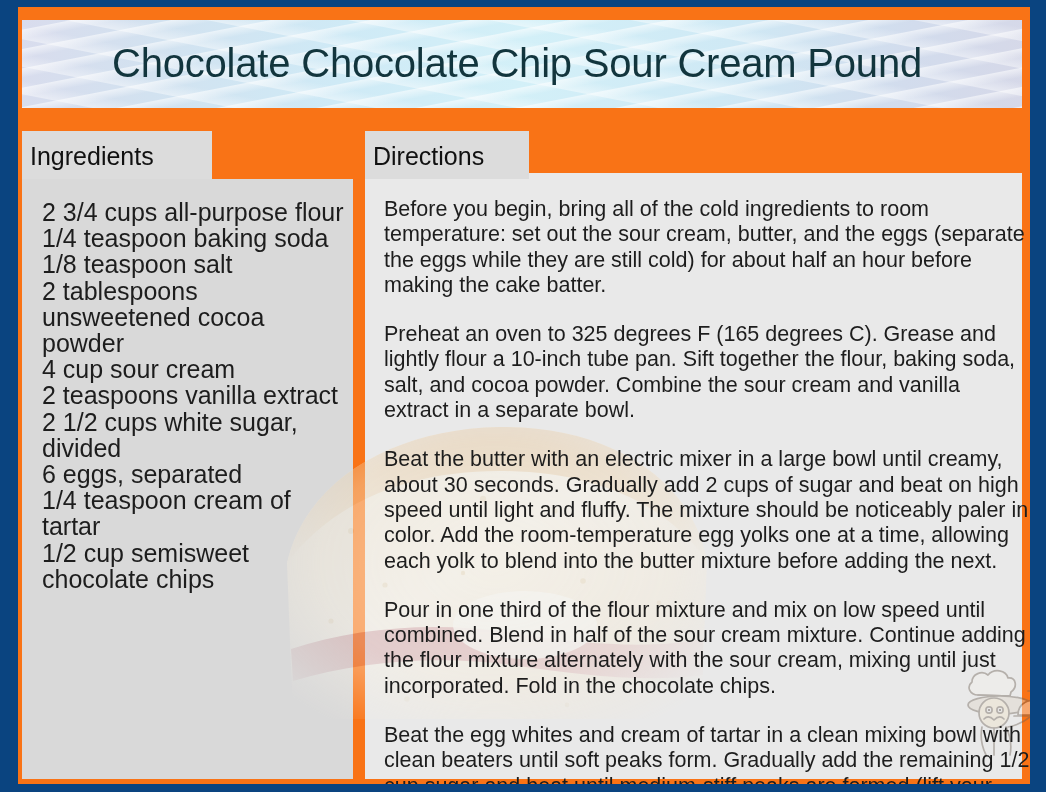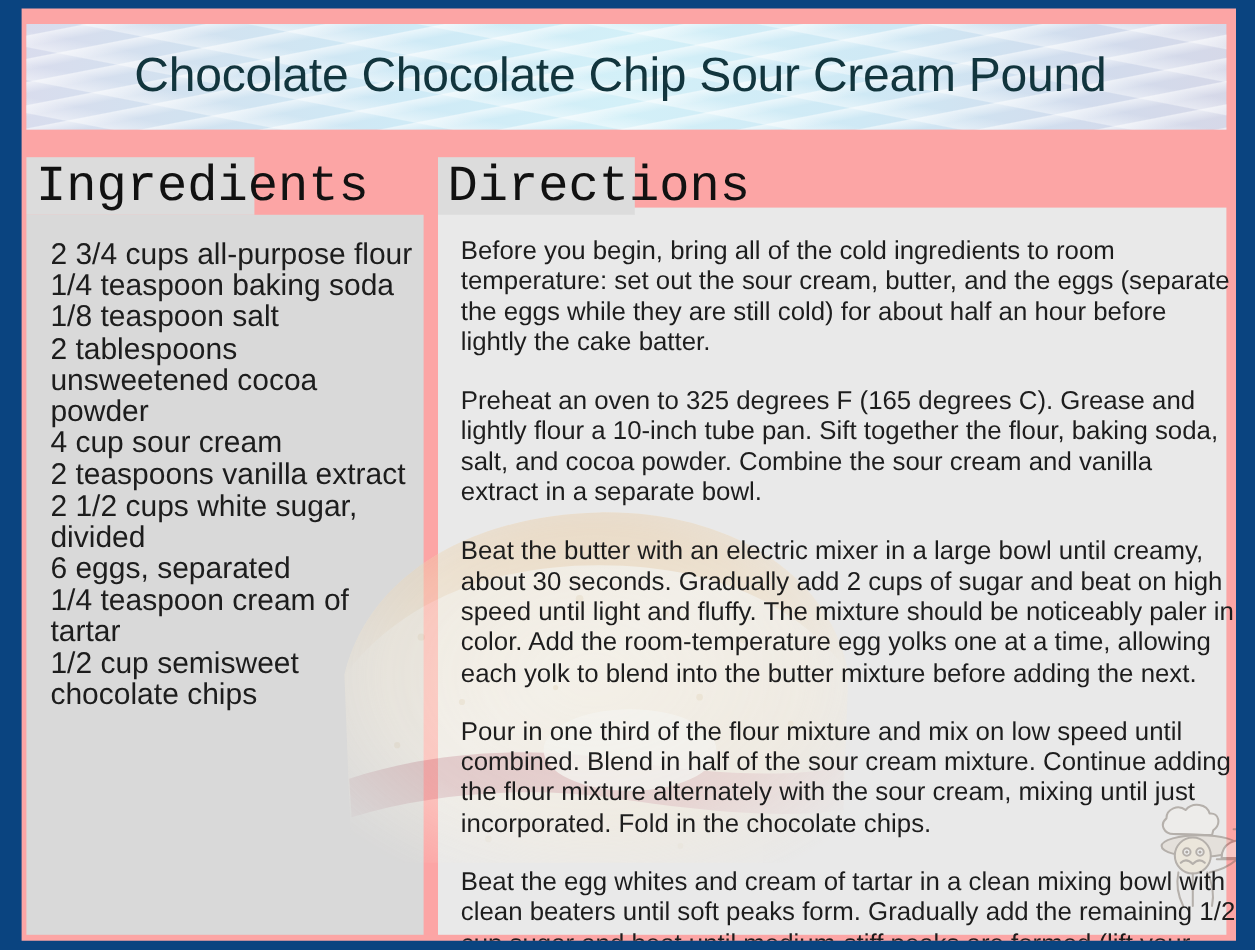--- a/index.html
+++ b/index.html
@@ -10,21 +10,21 @@
   }
   body {
     font-family: "Liberation Sans", sans-serif;
   }
 
   #page {
     position: relative;
     width: 1046px;
     height: 792px;
     overflow: hidden;
-    background: #fca5a5;
+    background: #f97316;
     box-sizing: border-box;
     border-left: 18px solid #0a4480;
     border-right: 16px solid #0a4480;
     border-top: 7px solid #0a4480;
     border-bottom: 8px solid #0a4480;
   }
 
   
   #banner {
     position: absolute;
@@ -66,26 +66,25 @@
     letter-spacing: -0.2px;
     color: #12353d;
     white-space: nowrap;
   }
 
   
   .tab {
     position: absolute;
     background: #dcdcdc;
     color: #111111;
-    font-size: 42px;
+    font-size: 25px;
     line-height: 44px;
     padding: 3px 0 1px 8px;
     box-sizing: border-box;
     white-space: nowrap;
-    font-family: Liberation Mono, monospace;
   }
   #tab-ingredients { left: 4px;   top: 124px; width: 190px; height: 48px; }
   #tab-directions  { left: 347px; top: 124px; width: 164px; height: 48px; }
 
   
   .panel {
     position: absolute;
     background: #d9d9d9;
     box-sizing: border-box;
     overflow: hidden;
@@ -267,20 +266,20 @@
       <div class="ing-line">2 tablespoons unsweetened cocoa powder</div>
       <div class="ing-line">4 cup sour cream</div>
       <div class="ing-line">2 teaspoons vanilla extract</div>
       <div class="ing-line">2 1/2 cups white sugar, divided</div>
       <div class="ing-line">6 eggs, separated</div>
       <div class="ing-line">1/4 teaspoon cream of tartar</div>
       <div class="ing-line">1/2 cup semisweet chocolate chips</div>
     </div>
 
   <div id="directions-body">
-      <p class="dir-para">Before you begin, bring all of the cold ingredients to room temperature: set out the sour cream, butter, and the eggs (separate the eggs while they are still cold) for about half an hour before lightly the cake batter.</p>
+      <p class="dir-para">Before you begin, bring all of the cold ingredients to room temperature: set out the sour cream, butter, and the eggs (separate the eggs while they are still cold) for about half an hour before making the cake batter.</p>
       <p class="dir-para">Preheat an oven to 325 degrees F (165 degrees C). Grease and lightly flour a 10-inch tube pan. Sift together the flour, baking soda, salt, and cocoa powder. Combine the sour cream and vanilla extract in a separate bowl.</p>
       <p class="dir-para">Beat the butter with an electric mixer in a large bowl until creamy, about 30 seconds. Gradually add 2 cups of sugar and beat on high speed until light and fluffy. The mixture should be noticeably paler in color. Add the room-temperature egg yolks one at a time, allowing each yolk to blend into the butter mixture before adding the next.</p>
       <p class="dir-para">Pour in one third of the flour mixture and mix on low speed until combined. Blend in half of the sour cream mixture. Continue adding the flour mixture alternately with the sour cream, mixing until just incorporated. Fold in the chocolate chips.</p>
       <p class="dir-para">Beat the egg whites and cream of tartar in a clean mixing bowl with clean beaters until soft peaks form. Gradually add the remaining 1/2 cup sugar and beat until medium-stiff peaks are formed (lift your</p>
     </div>
 
 </div>
 
 </body></html>

